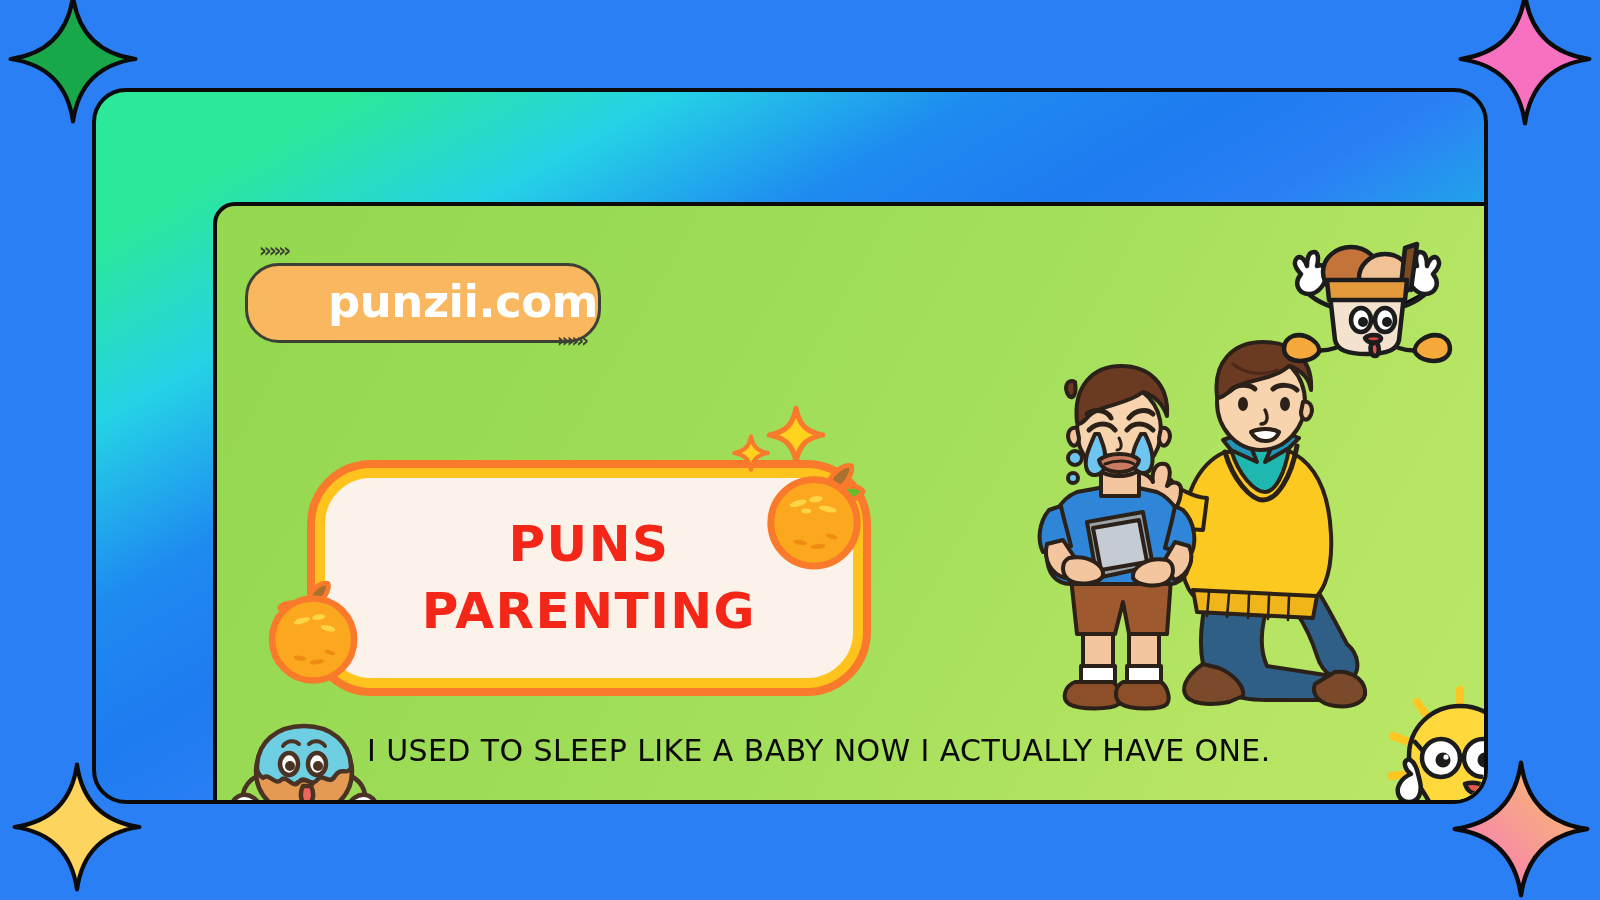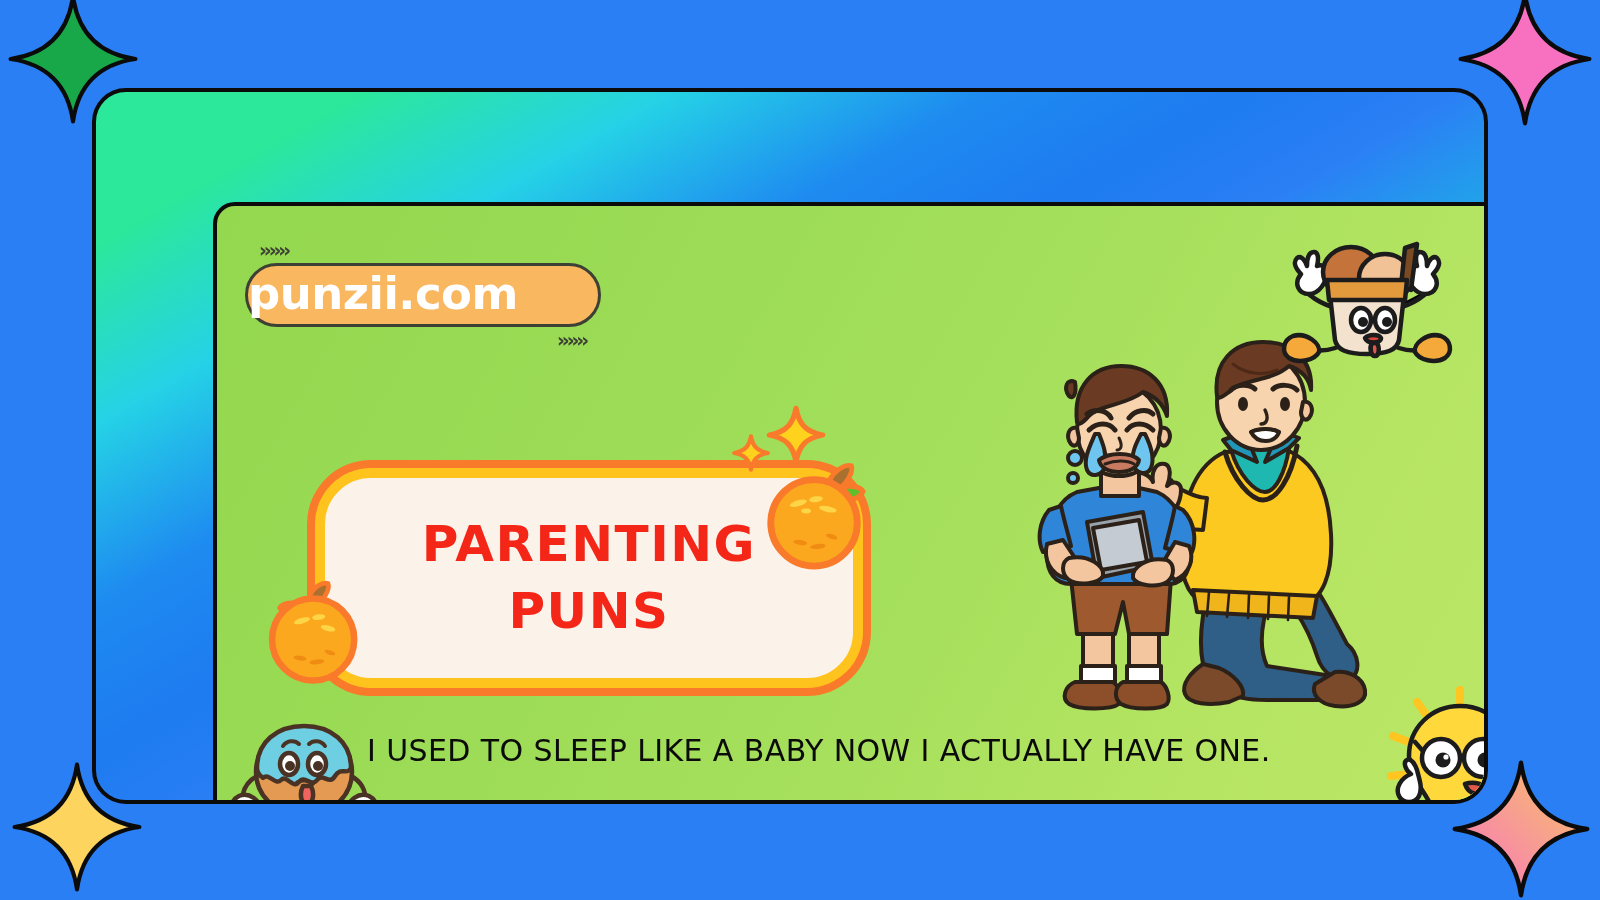--- a/index.html
+++ b/index.html
@@ -77,28 +77,28 @@
     left: 28px;
     top: 35px;
     width: 400px;
     height: 110px;
   }
   #logo-pill {
     position: absolute;
     left: 0px;
     top: 22px;
     width: 356px;
-    height: 64px;
+    height: 80px;
     border-radius: 34px;
     background: #F9B75F;
     border: 3px solid #3D4034;
     box-sizing: border-box;
     display: flex;
     align-items: center;
-    justify-content: flex-start;
+    justify-content: flex-end;
   }
   #logo-text {
     color: #FFFFFF;
     font-family: "DejaVu Sans", sans-serif;
     font-size: 45px;
     font-weight: bold;
     letter-spacing: -0.5px;
     line-height: 1;
     padding-bottom: 4px;
   }
@@ -219,22 +219,22 @@
 
       <div id="logo-wrap">
         <div class="chev-row" id="chev-top">››››››</div>
         <div id="logo-pill">
           <span id="logo-text">punzii.com</span>
         </div>
         <div class="chev-row" id="chev-bottom">››››››</div>
       </div>
 
       <div id="title-card">
+        <div class="title-line">PUNS</div>
         <div class="title-line">PARENTING</div>
-        <div class="title-line">PUNS</div>
       </div>
 
       <div class="sparkle" id="sparkle-big">
         <svg viewBox="0 0 100 100">
           <path d="M50 4 C55 32 68 45 96 50 C68 55 55 68 50 96 C45 68 32 55 4 50 C32 45 45 32 50 4 Z" fill="#FFD21E" stroke="#FA7A2C" stroke-width="9" stroke-linejoin="round"></path>
         </svg>
       </div>
       <div class="sparkle" id="sparkle-small">
         <svg viewBox="0 0 100 100">
           <path d="M50 6 C55 33 67 45 94 50 C67 55 55 67 50 94 C45 67 33 55 6 50 C33 45 45 33 50 6 Z" fill="#FFD21E" stroke="#FA7A2C" stroke-width="11" stroke-linejoin="round"></path>

